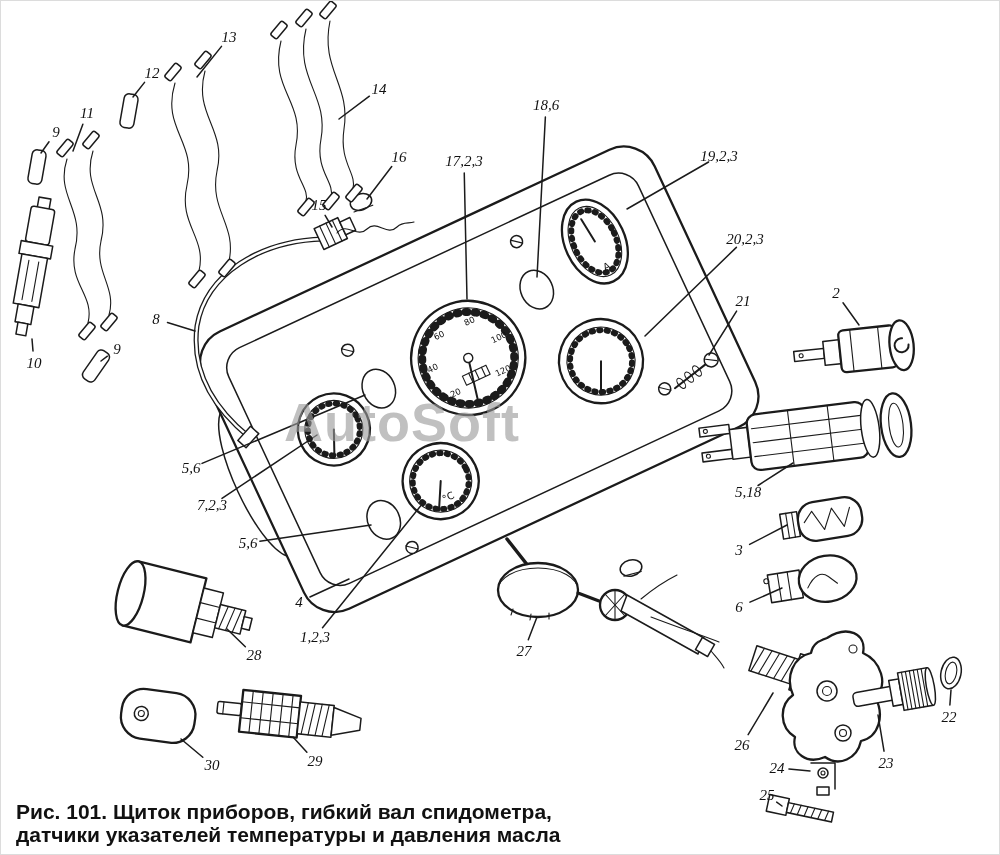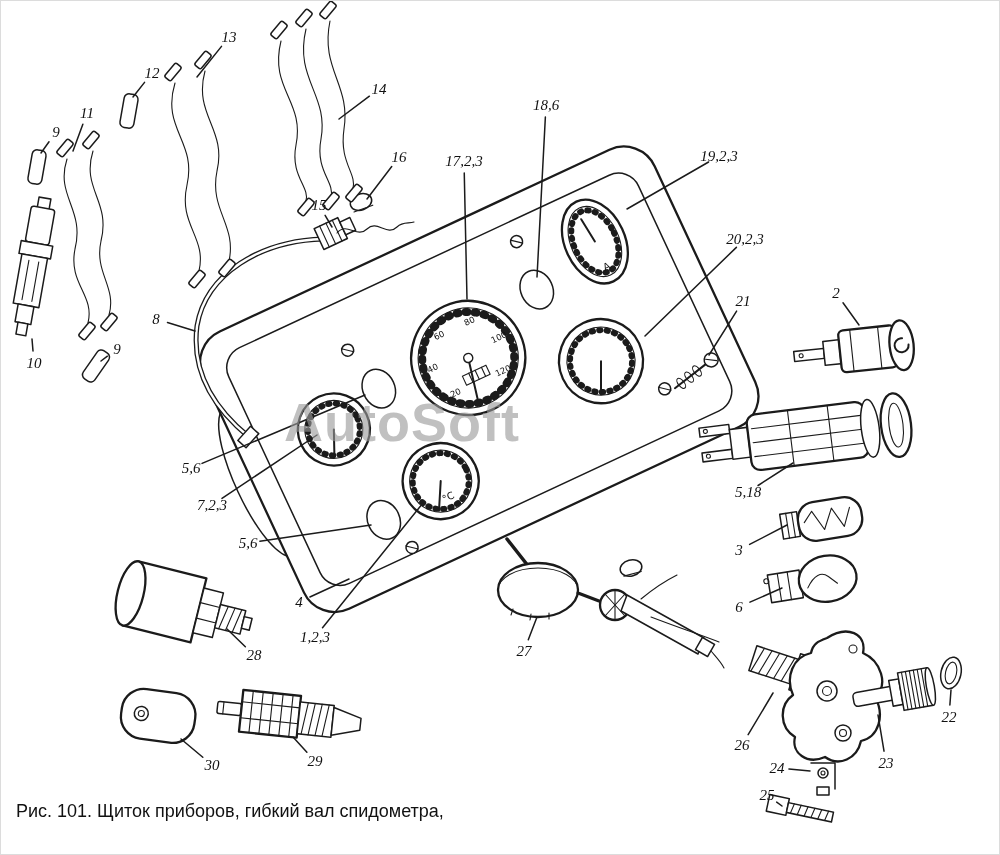--- a/index.html
+++ b/index.html
@@ -16,21 +16,21 @@
   #diagram .tick2{stroke-dasharray:1.3 6.2;stroke-width:6;}
   #diagram .cgap{stroke-dasharray:34 10;stroke-width:2;}
   #diagram .needle{stroke-width:2;}
   #diagram text{stroke:none;}
   .callout{font:italic 15px "Liberation Serif",serif;fill:#111;text-anchor:middle;}
   .leader{stroke:#2a2a2a;stroke-width:1;}
   .gnum{font:8.5px "DejaVu Sans",sans-serif;fill:#111;text-anchor:middle;}
   .glabel{font:10px "DejaVu Sans",sans-serif;fill:#111;text-anchor:middle;}
   .watermark{position:absolute;left:283px;top:390px;font-size:54px;font-weight:bold;
     color:#9a9a9a;opacity:.62;letter-spacing:1px;white-space:nowrap;pointer-events:none;}
-  .caption{position:absolute;left:15px;top:799px;font-size:18px;font-weight:400;color:#111;line-height:23px;}
+  .caption{position:absolute;left:15px;top:799px;font-size:21px;font-weight:700;color:#111;line-height:23px;}
 </style>
 </head>
 <body>
 
 <div class="page">
 
 <svg id="diagram" width="1000" height="855" viewBox="0 0 1000 855">
 
   <g transform="rotate(-25 470 370)">
     <rect class="fw thick" x="225" y="228" width="498" height="306" rx="34"></rect>
@@ -413,15 +413,16 @@
         <text x="885" y="767" class="callout">23</text>
         <line x1="948.8864602261838" y1="704.0327869465195" x2="950" y2="689" class="leader"></line>
         <text x="948" y="721" class="callout">22</text>
       </g>
 </svg>
 
 <div class="watermark">AutoSoft</div>
 
 <div class="caption">
   <div>Рис. 101. Щиток приборов, гибкий вал спидометра,</div>
+  <div>датчики указателей температуры  и давления масла</div>
 </div>
 
 </div>
 
 </body></html>

